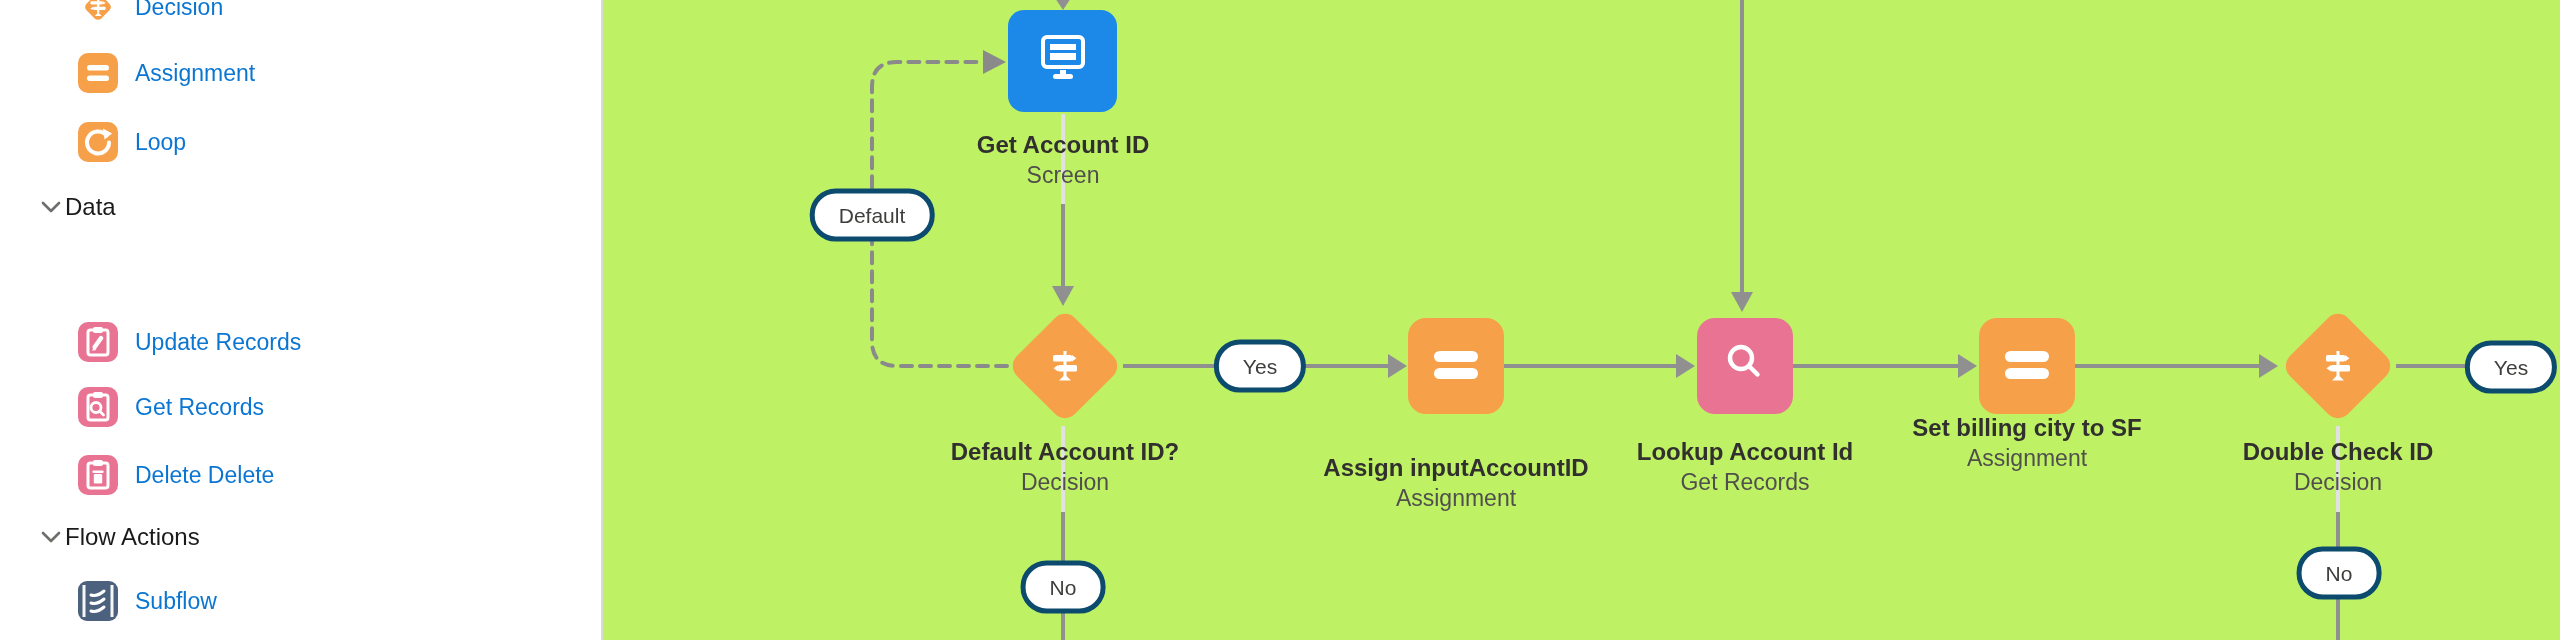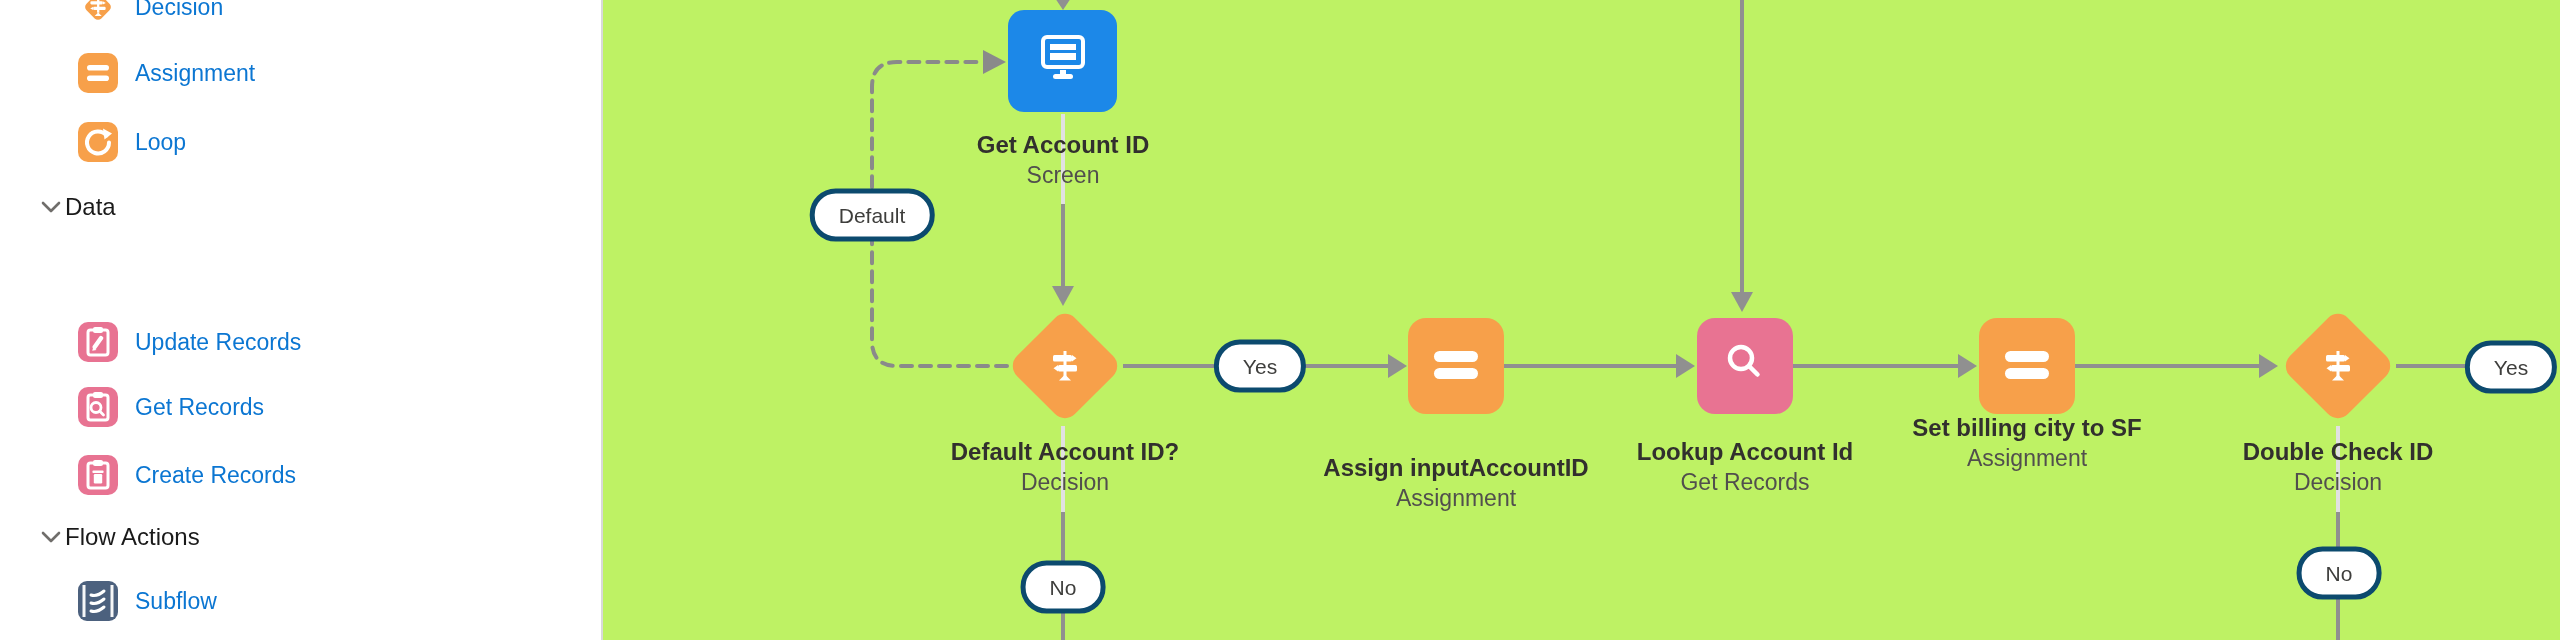--- a/index.html
+++ b/index.html
@@ -122,21 +122,21 @@
   <div class="srow" style="top:451px">
     <span class="sicon">
       <svg width="42" height="42" viewBox="0 0 42 42">
         <rect x="1" y="1" width="40" height="40" rx="10" fill="#E87392"></rect>
         <rect x="11" y="9" width="20" height="25" rx="2.5" stroke="#fff" stroke-width="3" fill="none"></rect>
         <rect x="16" y="6" width="10" height="6" rx="2" fill="#fff"></rect>
         <rect x="15.4" y="16.6" width="11.2" height="2.4" rx="1" fill="#fff"></rect>
         <rect x="16.8" y="20" width="8.4" height="9.5" rx="1.2" fill="#fff"></rect>
       </svg>
     </span>
-    <span class="slabel">Create Records</span>
+    <span class="slabel">Delete Delete</span>
   </div>
 
   <div class="srow" style="top:513px">
     <span class="schev">
       <svg width="26" height="26" viewBox="0 0 26 26">
         <polyline points="5,9 13,17 21,9" stroke="#706E6B" stroke-width="2.6" fill="none" stroke-linecap="round" stroke-linejoin="round"></polyline>
       </svg>
     </span>
     <span class="shlabel">Flow Actions</span>
   </div>

